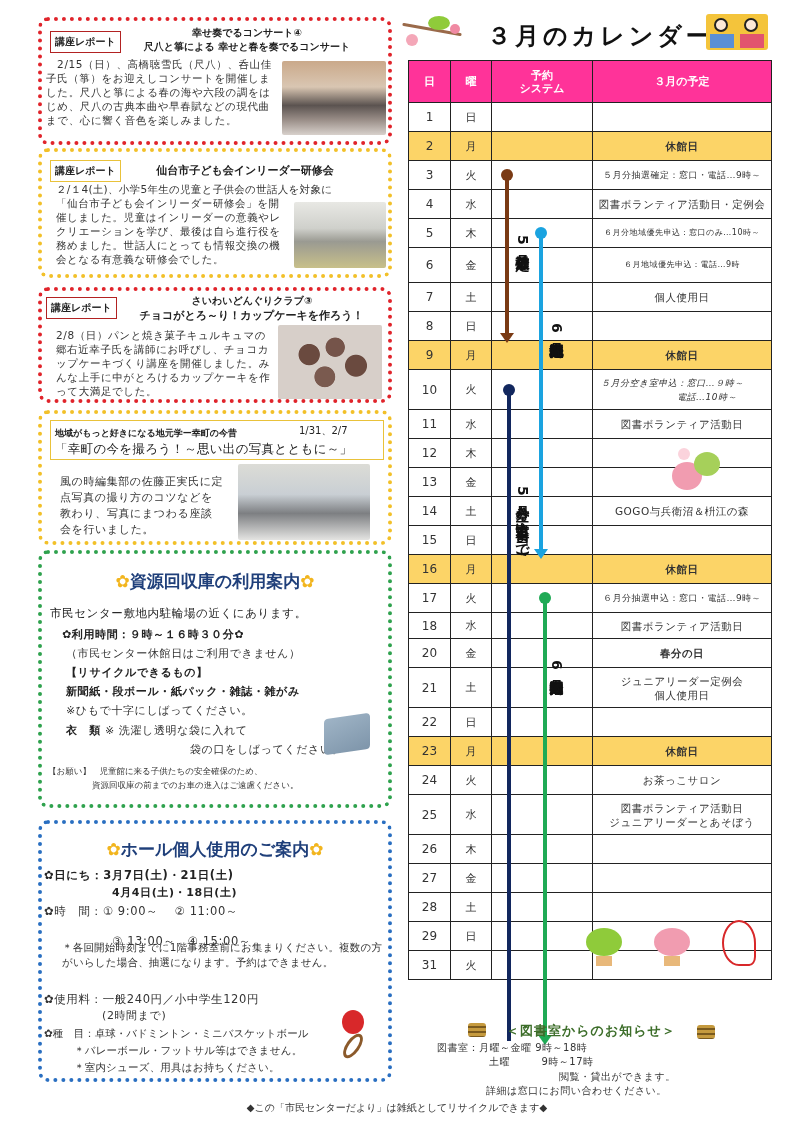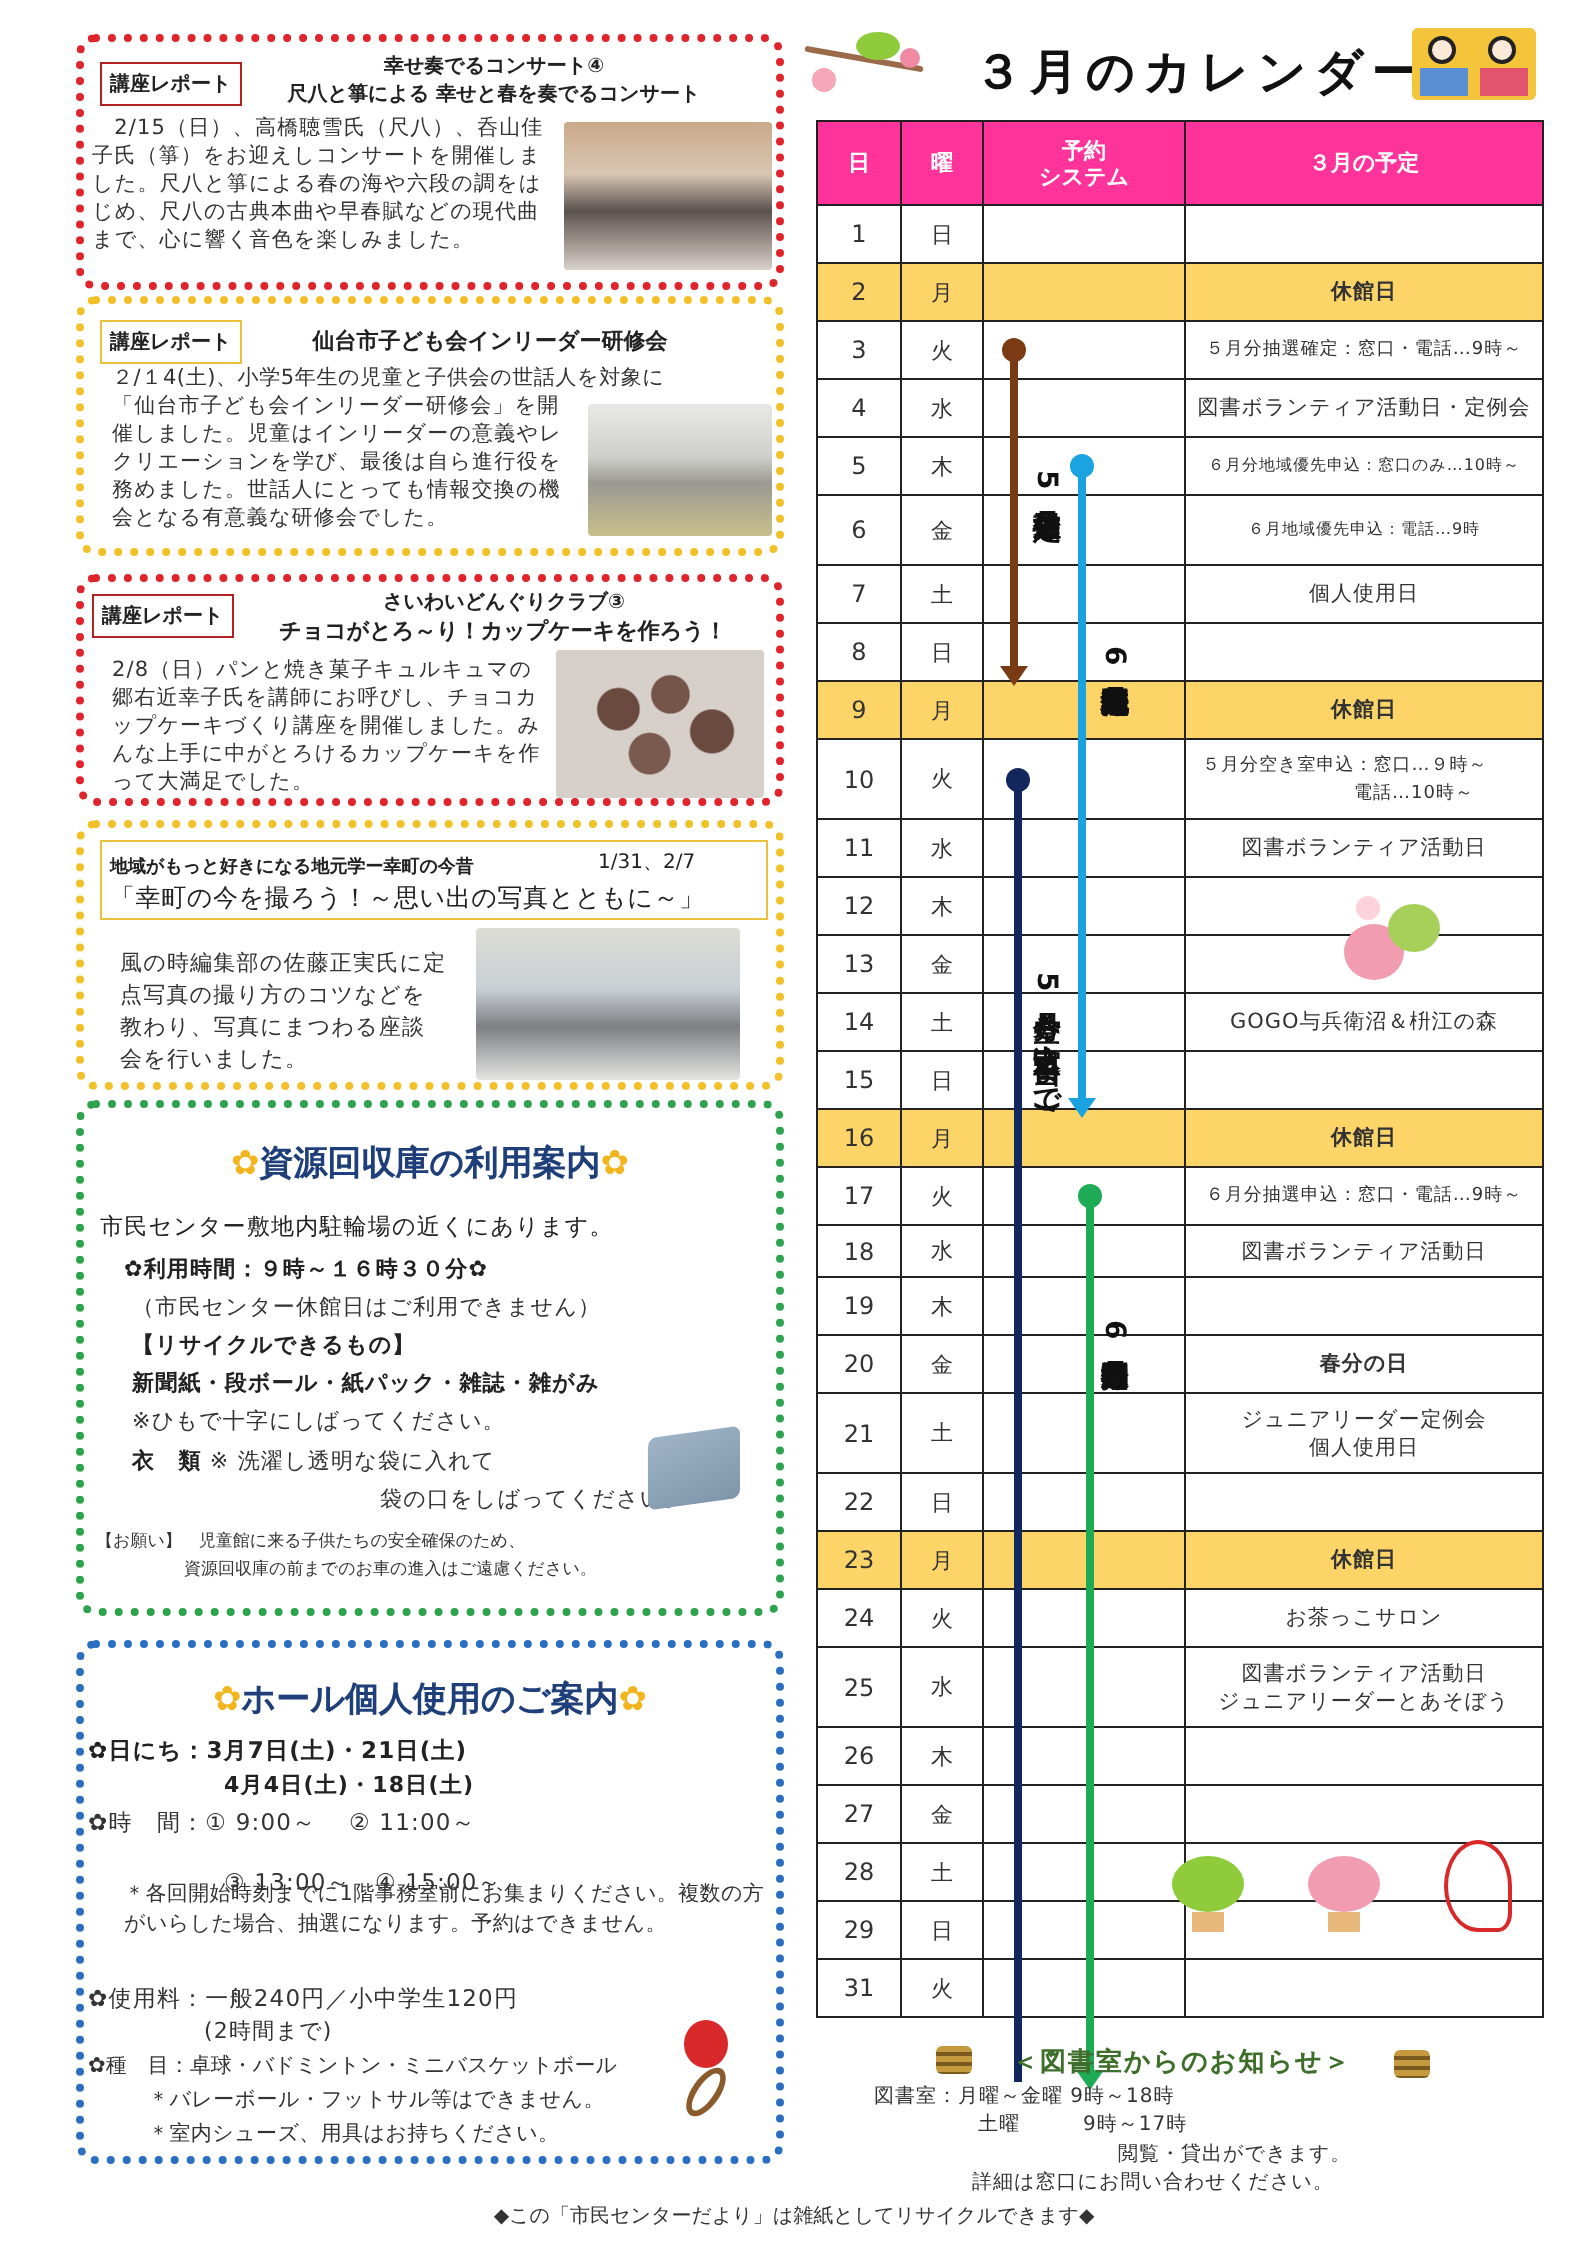--- a/index.html
+++ b/index.html
@@ -34,21 +34,21 @@
   table.cal td, table.cal th { border: 1px solid #222; text-align: center; vertical-align: middle; }
   table.cal th { background: #ff3399; color: #fff; font-weight: bold; height: 42px; font-size: 11px; line-height: 13px; }
   table.cal td.d { width: 42px; font-size: 12px; color: #333; }
   table.cal td.w { width: 41px; font-size: 11px; color: #333; }
   table.cal td.s { width: 101px; }
   table.cal td.e { font-size: 10.5px; color: #333; letter-spacing: 0.5px; }
   table.cal tr.closed td { background: #fcd467; }
   table.cal tr.closed td.e { font-weight: bold; }
   .c-brown { color: #9a4a17; font-size: 9px !important; }
   .c-cyan { color: #1aa3dc; font-size: 8px !important; }
-  .c-navy { color: #1a2f7a; font-size: 9px !important; text-align: left !important; padding-left: 8px; line-height: 12px; }
+  .c-navy { color: #1a2f7a; font-size: 9px !important; text-align: left !important; padding-left: 8px; line-height: 12px; font-style: italic; }
   .c-green { color: #1aa34a; font-size: 9px !important; }
   .c-red { color: #e0242b; font-weight: bold; }
 
   .arrow { position: absolute; width: 4px; }
   .arrow .dot { position: absolute; left: -4px; top: -6px; width: 12px; height: 12px; border-radius: 50%; }
   .arrow .head { position: absolute; left: -5px; bottom: -8px; width: 0; height: 0; border-left: 7px solid transparent; border-right: 7px solid transparent; border-top: 10px solid; }
   .vtext { position: absolute; writing-mode: vertical-rl; font-weight: bold; font-size: 14px; color: #111; letter-spacing: 0; line-height: 14px; }
 
   .deco { position: absolute; border-radius: 50%; }
   .lib-text { position: absolute; font-size: 10px; color: #333; white-space: nowrap; letter-spacing: 0.5px; }
@@ -252,26 +252,20 @@
         <td class="d">17</td>
         <td class="w">火</td>
         <td class="s"></td>
         <td class="e c-green" style="white-space: pre-line; line-height: 14px;">６月分抽選申込：窓口・電話…9時～</td>
       </tr>
       <tr style="height: 26px;">
         <td class="d">18</td>
         <td class="w">水</td>
         <td class="s"></td>
         <td class="e" style="white-space: pre-line; line-height: 14px;">図書ボランティア活動日</td>
-      </tr>
-      <tr style="height: 29px;">
-        <td class="d">19</td>
-        <td class="w">木</td>
-        <td class="s"></td>
-        <td class="e" style="white-space: pre-line; line-height: 14px;"></td>
       </tr>
       <tr style="height: 29px;">
         <td class="d">20</td>
         <td class="w">金</td>
         <td class="s"></td>
         <td class="e c-red" style="white-space: pre-line; line-height: 14px;">春分の日</td>
       </tr>
       <tr style="height: 40px;">
         <td class="d">21</td>
         <td class="w">土</td>

